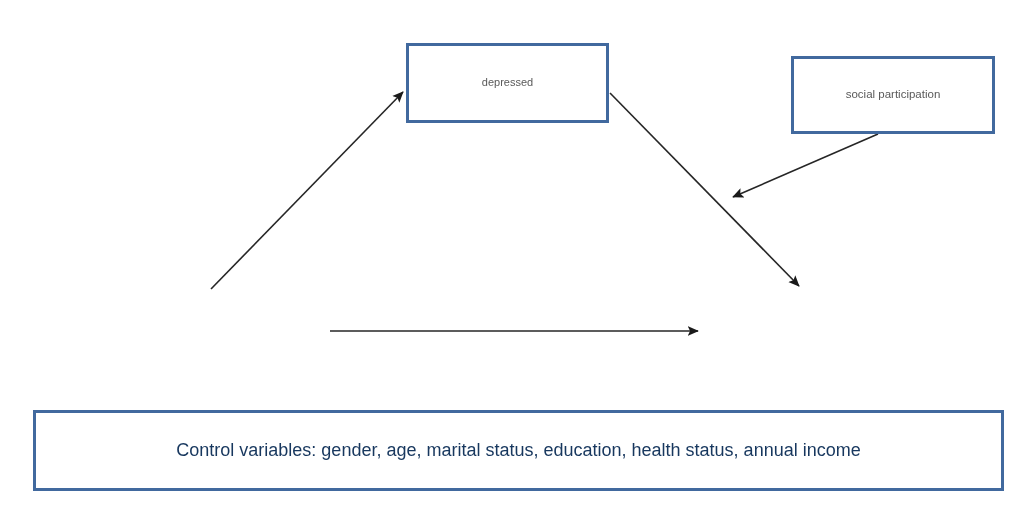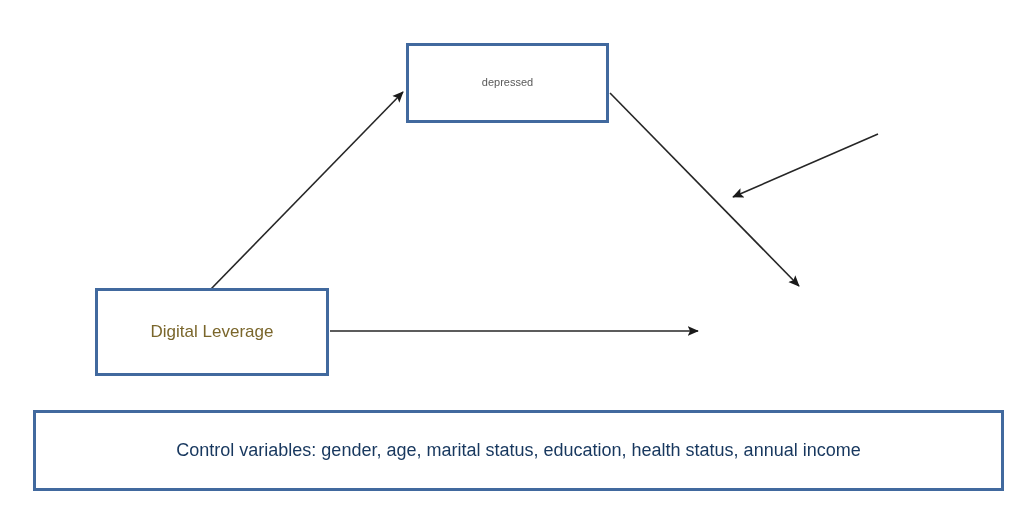--- a/index.html
+++ b/index.html
@@ -116,23 +116,23 @@
 
     <line x1="330" y1="331" x2="698" y2="331" stroke="#262626" stroke-width="1.6" marker-end="url(#arrowhead)"></line>
 
     <line x1="878" y1="134" x2="733" y2="197" stroke="#262626" stroke-width="1.6" marker-end="url(#arrowhead)"></line>
   </svg>
 
   <div class="node" id="node-depressed">
     <span class="node-label">depressed</span>
   </div>
 
+  <div class="node" id="node-social-participation">
+    <span class="node-label">social participation</span>
+  </div>
 
-  <div class="node" id="node-digital-leverage">
-    <span class="node-label">Digital Leverage</span>
-  </div>
 
 
   <div class="node" id="node-control-variables">
     <span class="node-label">Control variables: gender, age, marital status, education, health status, annual income</span>
   </div>
 
 </div>
 
 </body></html>

